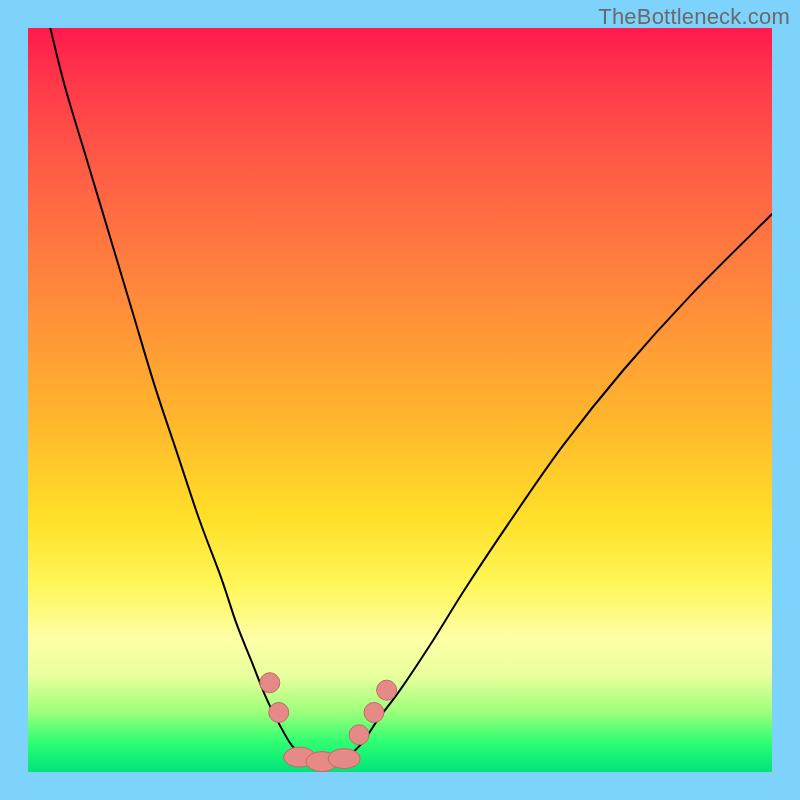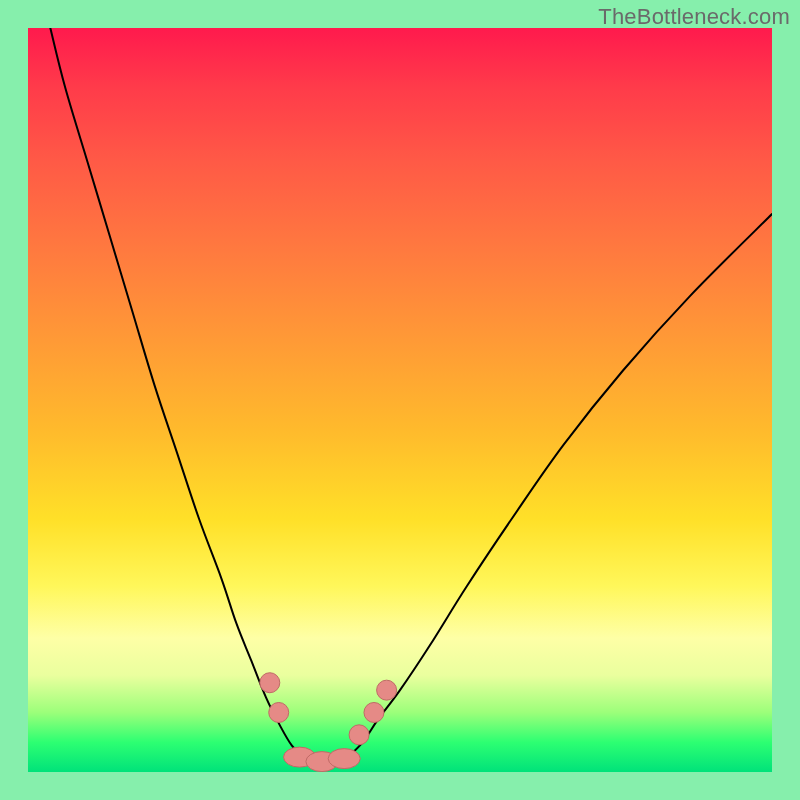--- a/index.html
+++ b/index.html
@@ -10,21 +10,21 @@
     background: #000;
     overflow: hidden;
     font-family: Arial, Helvetica, sans-serif;
   }
   .frame {
     position: absolute;
     left: 0;
     top: 0;
     width: 800px;
     height: 800px;
-    background: #86efac;
+    background: #7dd3fc;
   }
   .plot {
     position: absolute;
     left: 28px;
     top: 28px;
     width: 744px;
     height: 744px;
     
     background: linear-gradient(
       to bottom,

